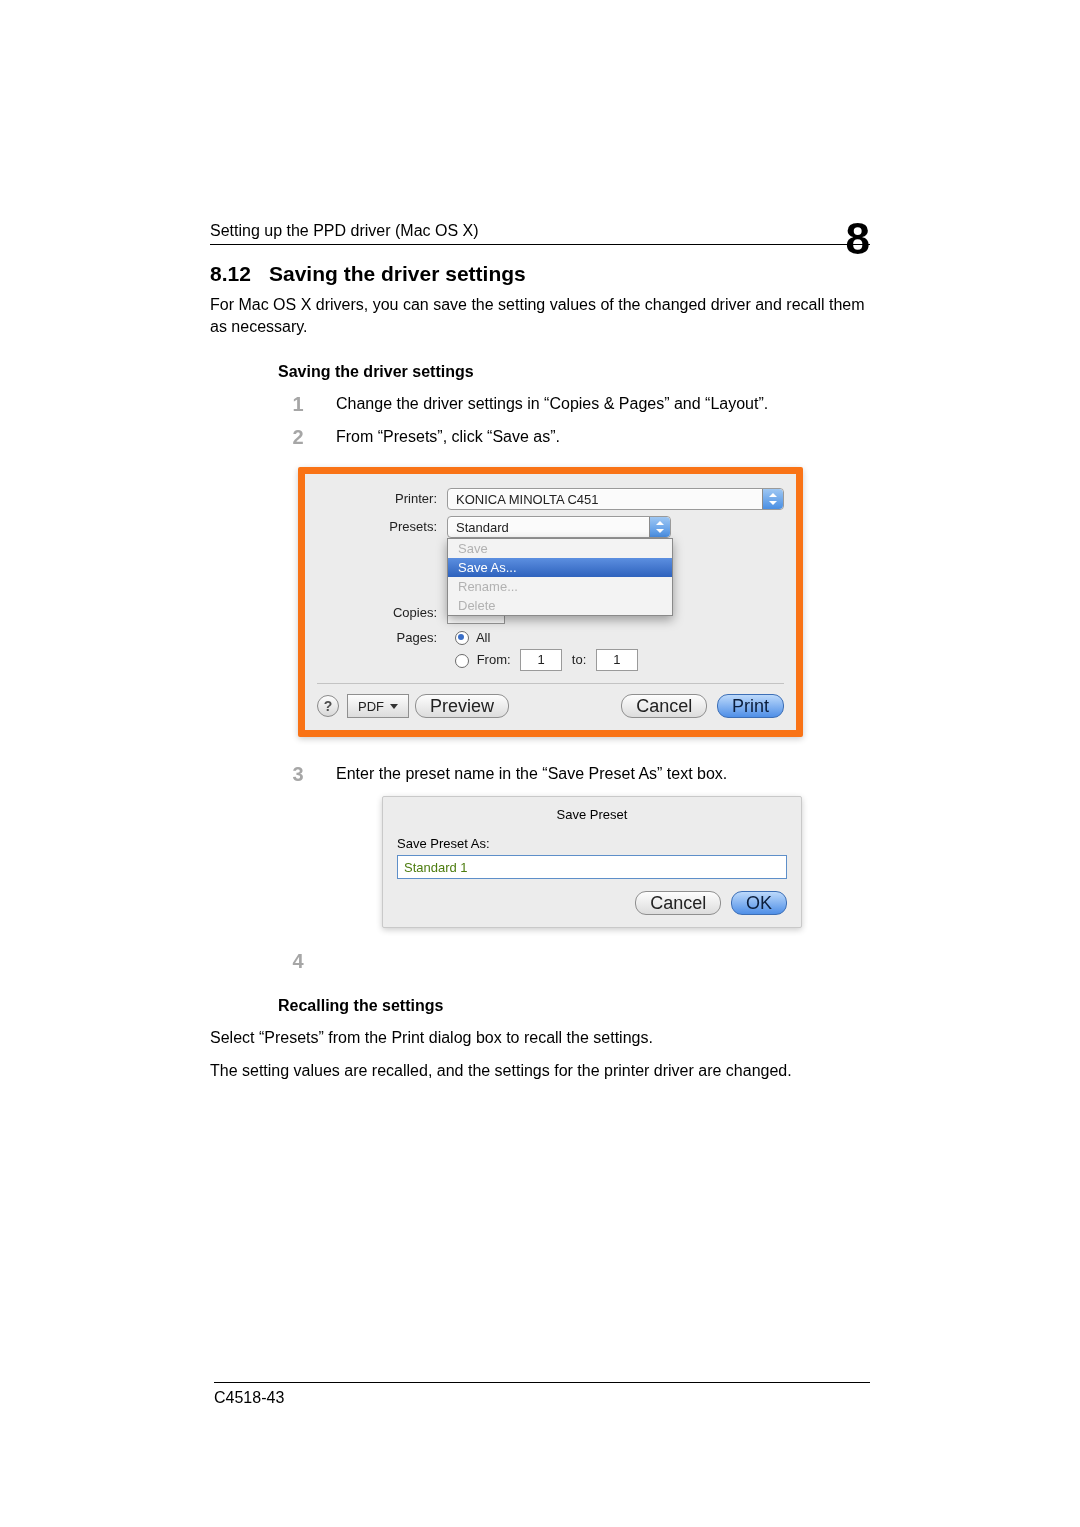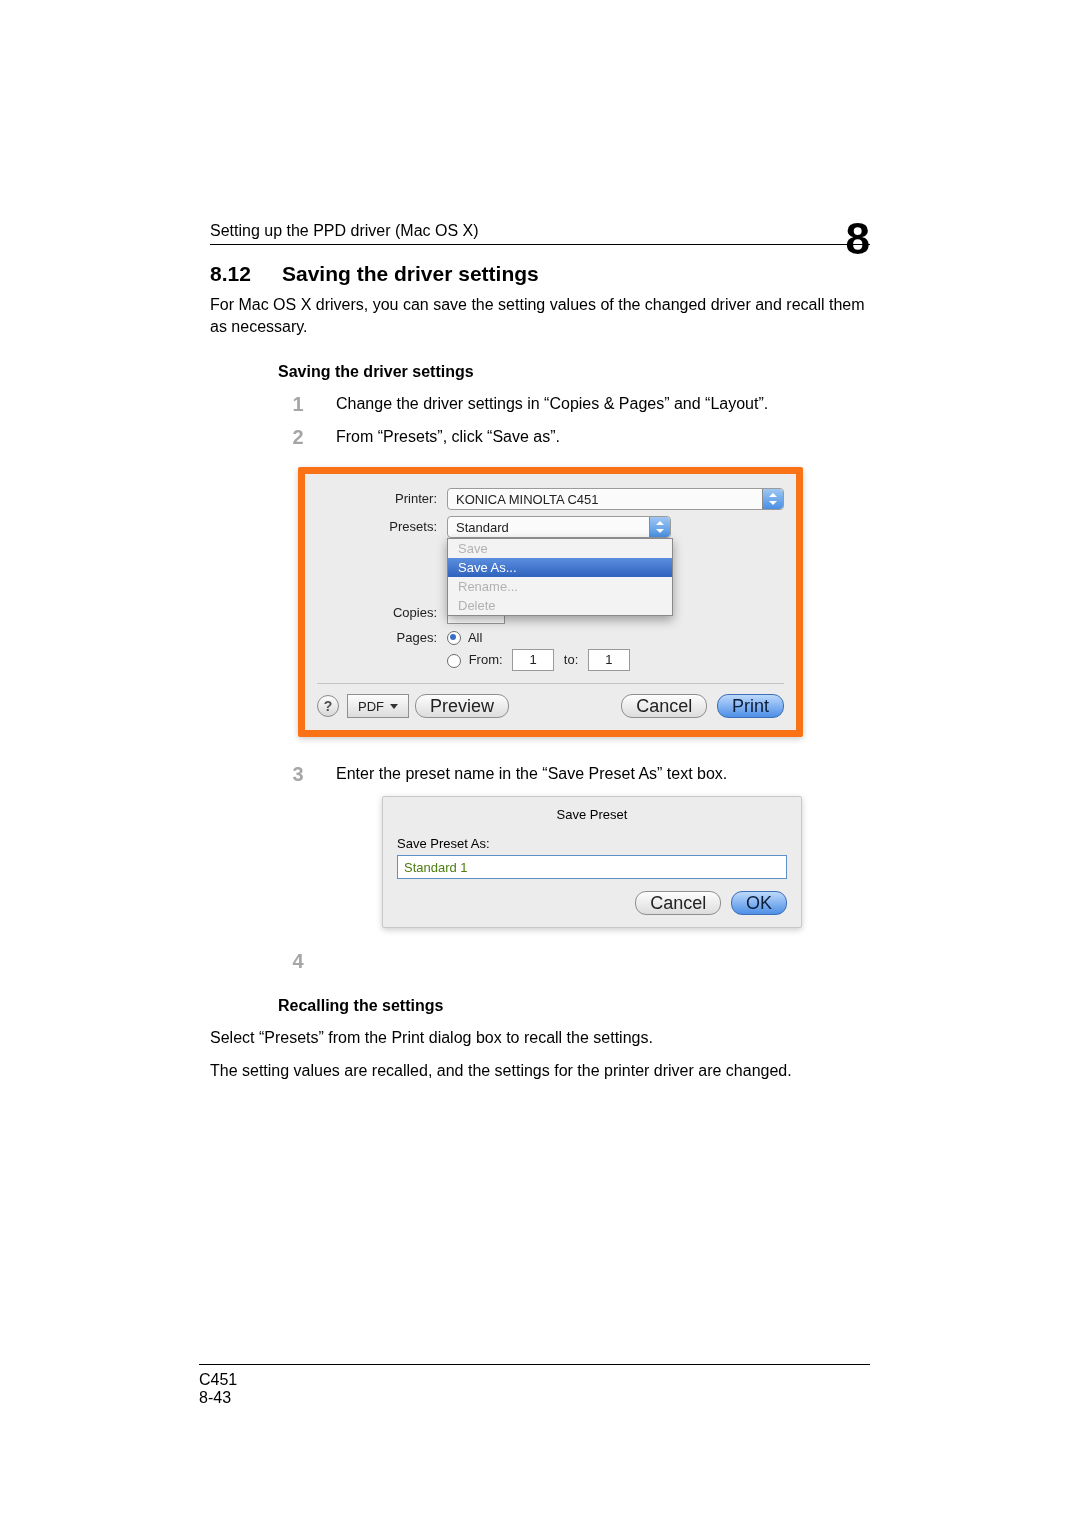--- a/index.html
+++ b/index.html
@@ -52,21 +52,21 @@
     right: 210px;
     top: 262px;
   }
   .body p {
     font-size: 16px;
     line-height: 1.4;
     margin: 0 0 10px 0;
   }
   .section-row {
     display: flex;
-    gap: 20px;
+    gap: 7px;
     margin-bottom: 8px;
   }
   .sec-num {
     font-size: 21px;
     font-weight: bold;
     width: 52px;
     flex: 0 0 52px;
   }
   .sec-title {
     font-size: 21px;
@@ -314,29 +314,28 @@
     font-size: 13px;
   }
   .d2-btns {
     text-align: right;
     margin-top: 12px;
   }
 
   
   .footer {
     position: absolute;
-    left: 199px;
+    left: 214px;
     right: 210px;
     bottom: 120px;
     border-top: 1px solid #000;
     padding-top: 6px;
     display: flex;
-    justify-content: flex-end;
+    justify-content: flex-start;
     font-size: 16px;
-    flex-direction: column;
   }
 </style>
 </head>
 <body>
 
 <div class="page">
 
   <div class="header-wrap">
     <div class="header-line">
       <span class="header-text">Setting up the PPD driver (Mac OS X)</span>
@@ -397,21 +396,21 @@
             <div class="dd-arrow" style="position:relative; width:20px; height:22px; border-radius:4px;"></div>
           </div>
         </div>
       </div>
 
       <div class="dlg-row copies-row">
         <div class="dlg-label">Copies:</div>
         <div class="copies-box"></div>
       </div>
 
-      <div class="dlg-row" style="align-items:flex-start;">
+      <div class="dlg-row" style="align-items:flex-start;gap:8px;">
         <div class="dlg-label">Pages:</div>
         <div>
           <div style="margin-bottom:4px;">
             <span class="radio checked"></span>
             <span>All</span>
           </div>
           <div>
             <span class="radio"></span>
             <span>From:</span>
             <span class="num-box">1</span>

